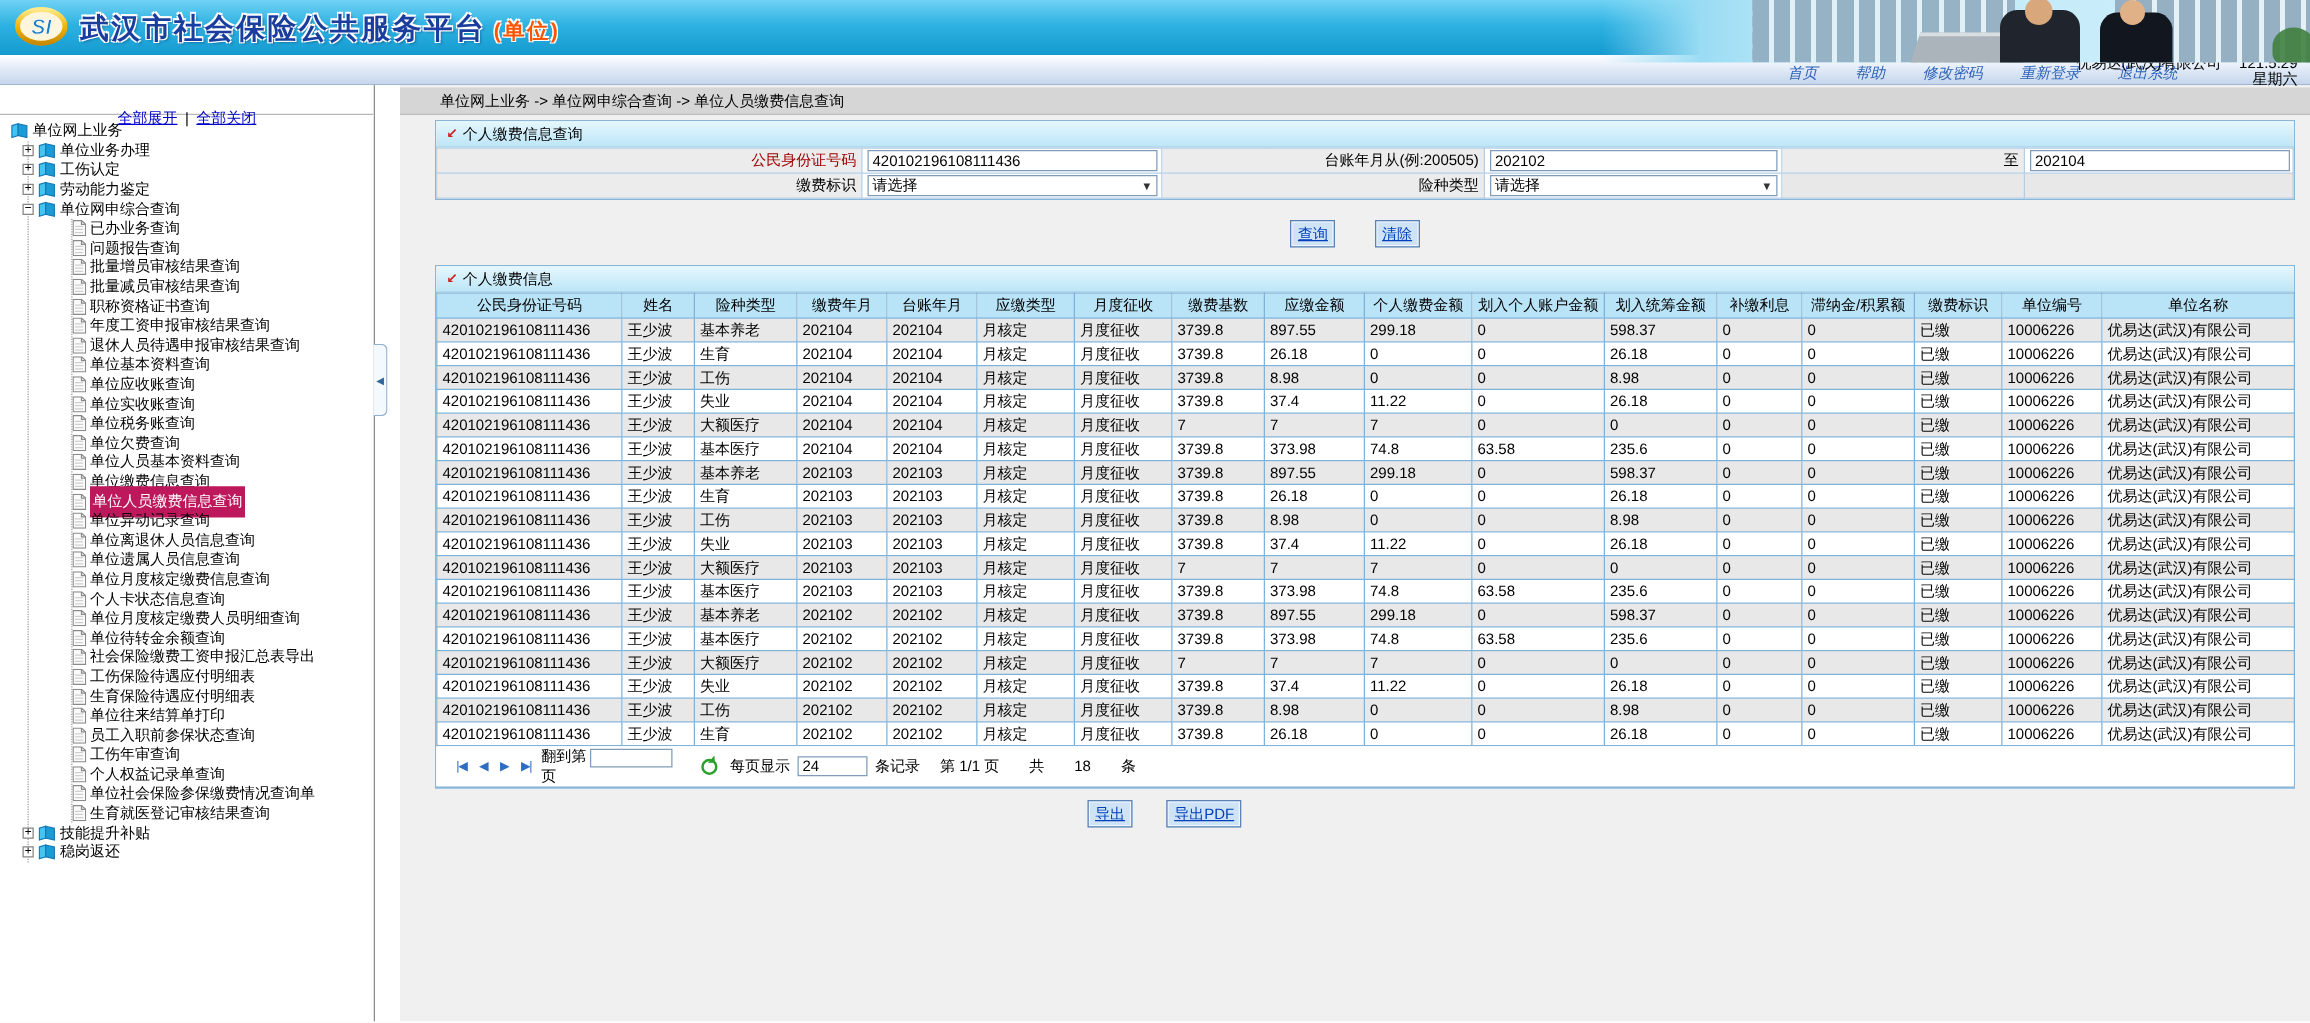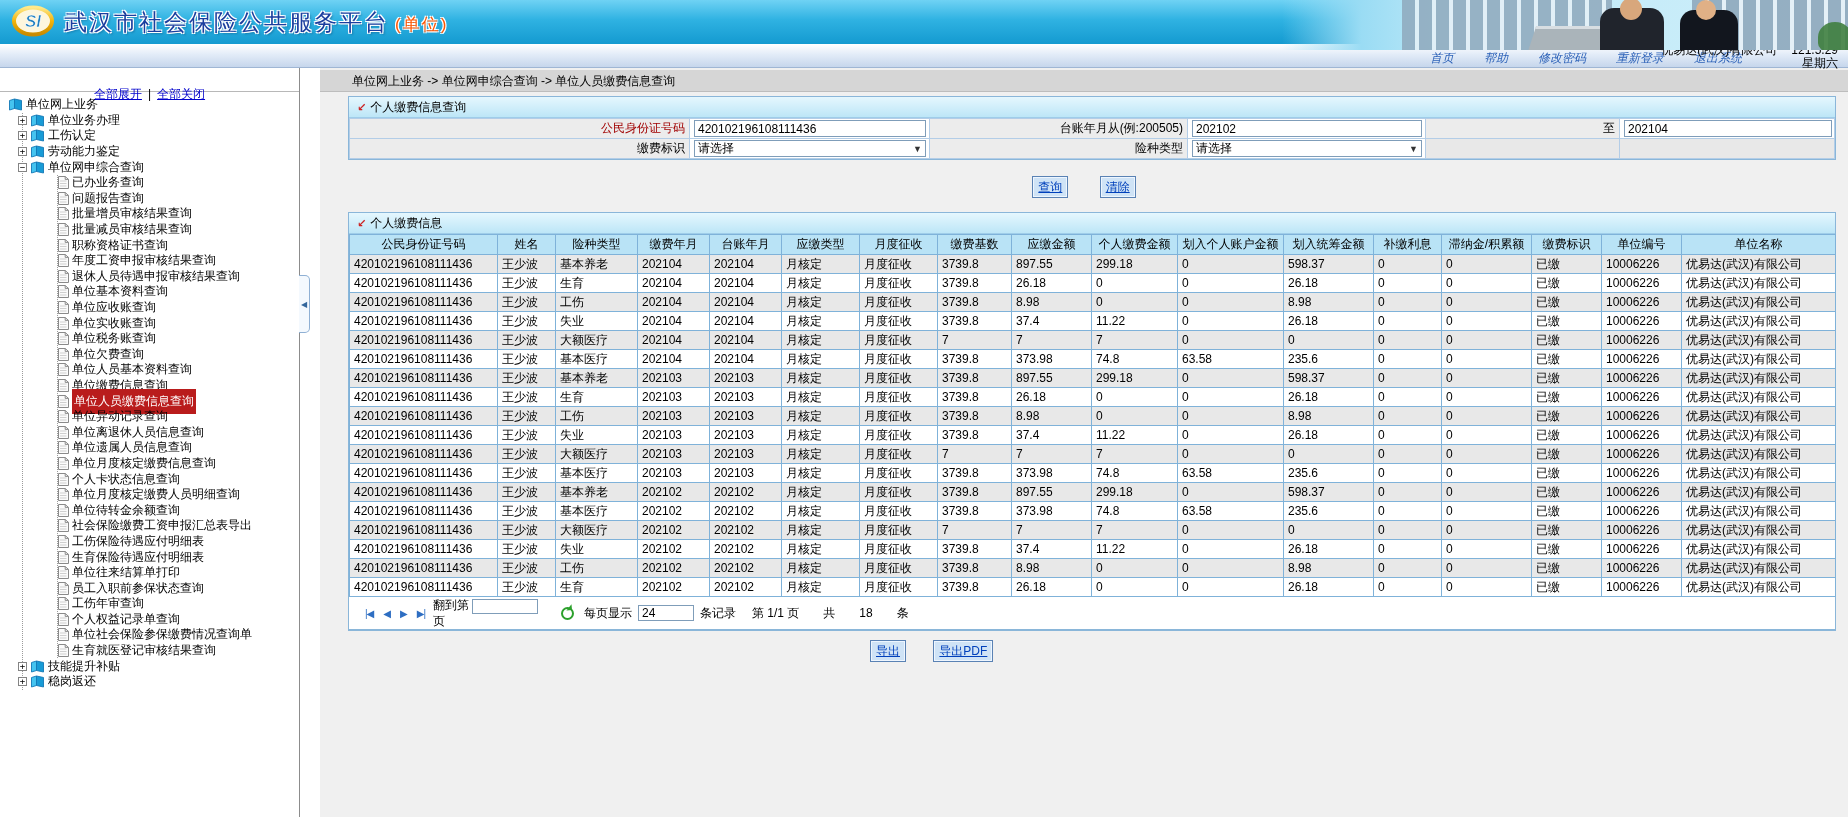--- a/index.html
+++ b/index.html
@@ -2,21 +2,21 @@
 <html><head>
 <meta charset="utf-8">
 <style>
 *{margin:0;padding:0;box-sizing:border-box;}
 html,body{width:1848px;height:818px;overflow:hidden;background:#fff;
   font-family:"Liberation Sans","DejaVu Sans",sans-serif;font-size:12px;color:#000;}
 
 
 .topbar{position:relative;height:44px;background:linear-gradient(180deg,#6fd2f4 0%,#2fb2e2 45%,#149ad0 100%);display:flex;align-items:center;z-index:5;}
 .logo{margin-left:12px;flex:0 0 auto;}
-.app-title{margin-left:10px;font-size:23px;font-weight:normal;color:#1b3e9e;letter-spacing:2px;white-space:nowrap;
+.app-title{margin-left:10px;font-size:23px;font-weight:bold;color:#1b3e9e;letter-spacing:2px;white-space:nowrap;
   text-shadow:-1px -1px 0 #fff,1px -1px 0 #fff,-1px 1px 0 #fff,1px 1px 0 #fff,2px 2px 2px rgba(0,40,90,.35);}
 .app-title .suffix{color:#ff5500;font-size:17px;margin-left:6px;text-shadow:-1px -1px 0 #fff,1px -1px 0 #fff,-1px 1px 0 #fff,1px 1px 0 #fff;}
 .photo{position:absolute;right:0;top:0;width:566px;height:50px;overflow:hidden;z-index:6;
   background:linear-gradient(90deg,rgba(47,178,226,0) 0%,#9adcf4 14%,#bfe9f8 30%,#cfeffa 100%);}
 .photo .bld{position:absolute;top:0;bottom:0;background:
   repeating-linear-gradient(90deg,#8fa9bd 0 13px,#e7f1f7 13px 17px),
   repeating-linear-gradient(180deg,#8fa9bd 0 9px,#eaf3f8 9px 13px);opacity:.85;}
 .photo .bld1{left:120px;width:210px;}
 .photo .bld2{left:410px;width:156px;opacity:.9;}
 .photo .laptop{position:absolute;left:250px;top:26px;width:90px;height:26px;background:#aab4ba;transform:skewX(-18deg);border-top:3px solid #d8dee2;}
@@ -40,21 +40,21 @@
 .sidebar-top{height:24px;text-align:center;padding-top:18px;border-bottom:1px solid #b8b8b8;box-shadow:0 1px 0 #fff;}
 .sidebar-top a{color:#0000cc;text-decoration:underline;cursor:pointer;margin:0 6px;}
 .gutter{width:20px;background:#fff;flex:0 0 auto;position:relative;}
 .collapse-handle{position:absolute;left:-1px;top:207px;width:11px;height:58px;background:#f4f9fe;border:1px solid #8fb0d4;border-left:none;border-radius:0 5px 5px 0;display:flex;align-items:center;justify-content:center;color:#33669c;font-size:8px;cursor:pointer;}
 .main{flex:1;background:#f0f0f0;overflow:hidden;}
 
 
 .tree{padding:5px 0 0 8px;white-space:nowrap;}
 .t-row{display:flex;align-items:center;height:15.6px;gap:3px;}
 .t-row .lbl{cursor:pointer;}
-.t-row .lbl.selected{background:#b91c1c;color:#fff;padding:4px 2px;}
+.t-row .lbl.selected{background:#be185d;color:#fff;padding:4px 2px;}
 .kids{margin-left:14px;border-left:1px dotted #9a9a9a;}
 .kids>.t-row{position:relative;padding-left:9px;}
 .kids>.t-row::before{content:"";position:absolute;left:0;top:50%;width:7px;border-top:1px dotted #9a9a9a;}
 .kids>.t-row.has-box{padding-left:0;margin-left:-5px;}
 .kids>.t-row.has-box::before{display:none;}
 .kids2{margin-left:34px;border-left:1px dotted #9a9a9a;}
 .pmbox{width:9px;height:9px;border:1px solid #848484;background:#fff;font-size:9px;line-height:7px;text-align:center;flex:0 0 auto;cursor:pointer;font-family:"DejaVu Sans Mono",monospace;}
 .ticon{flex:0 0 auto;display:inline-flex;}
 
 

